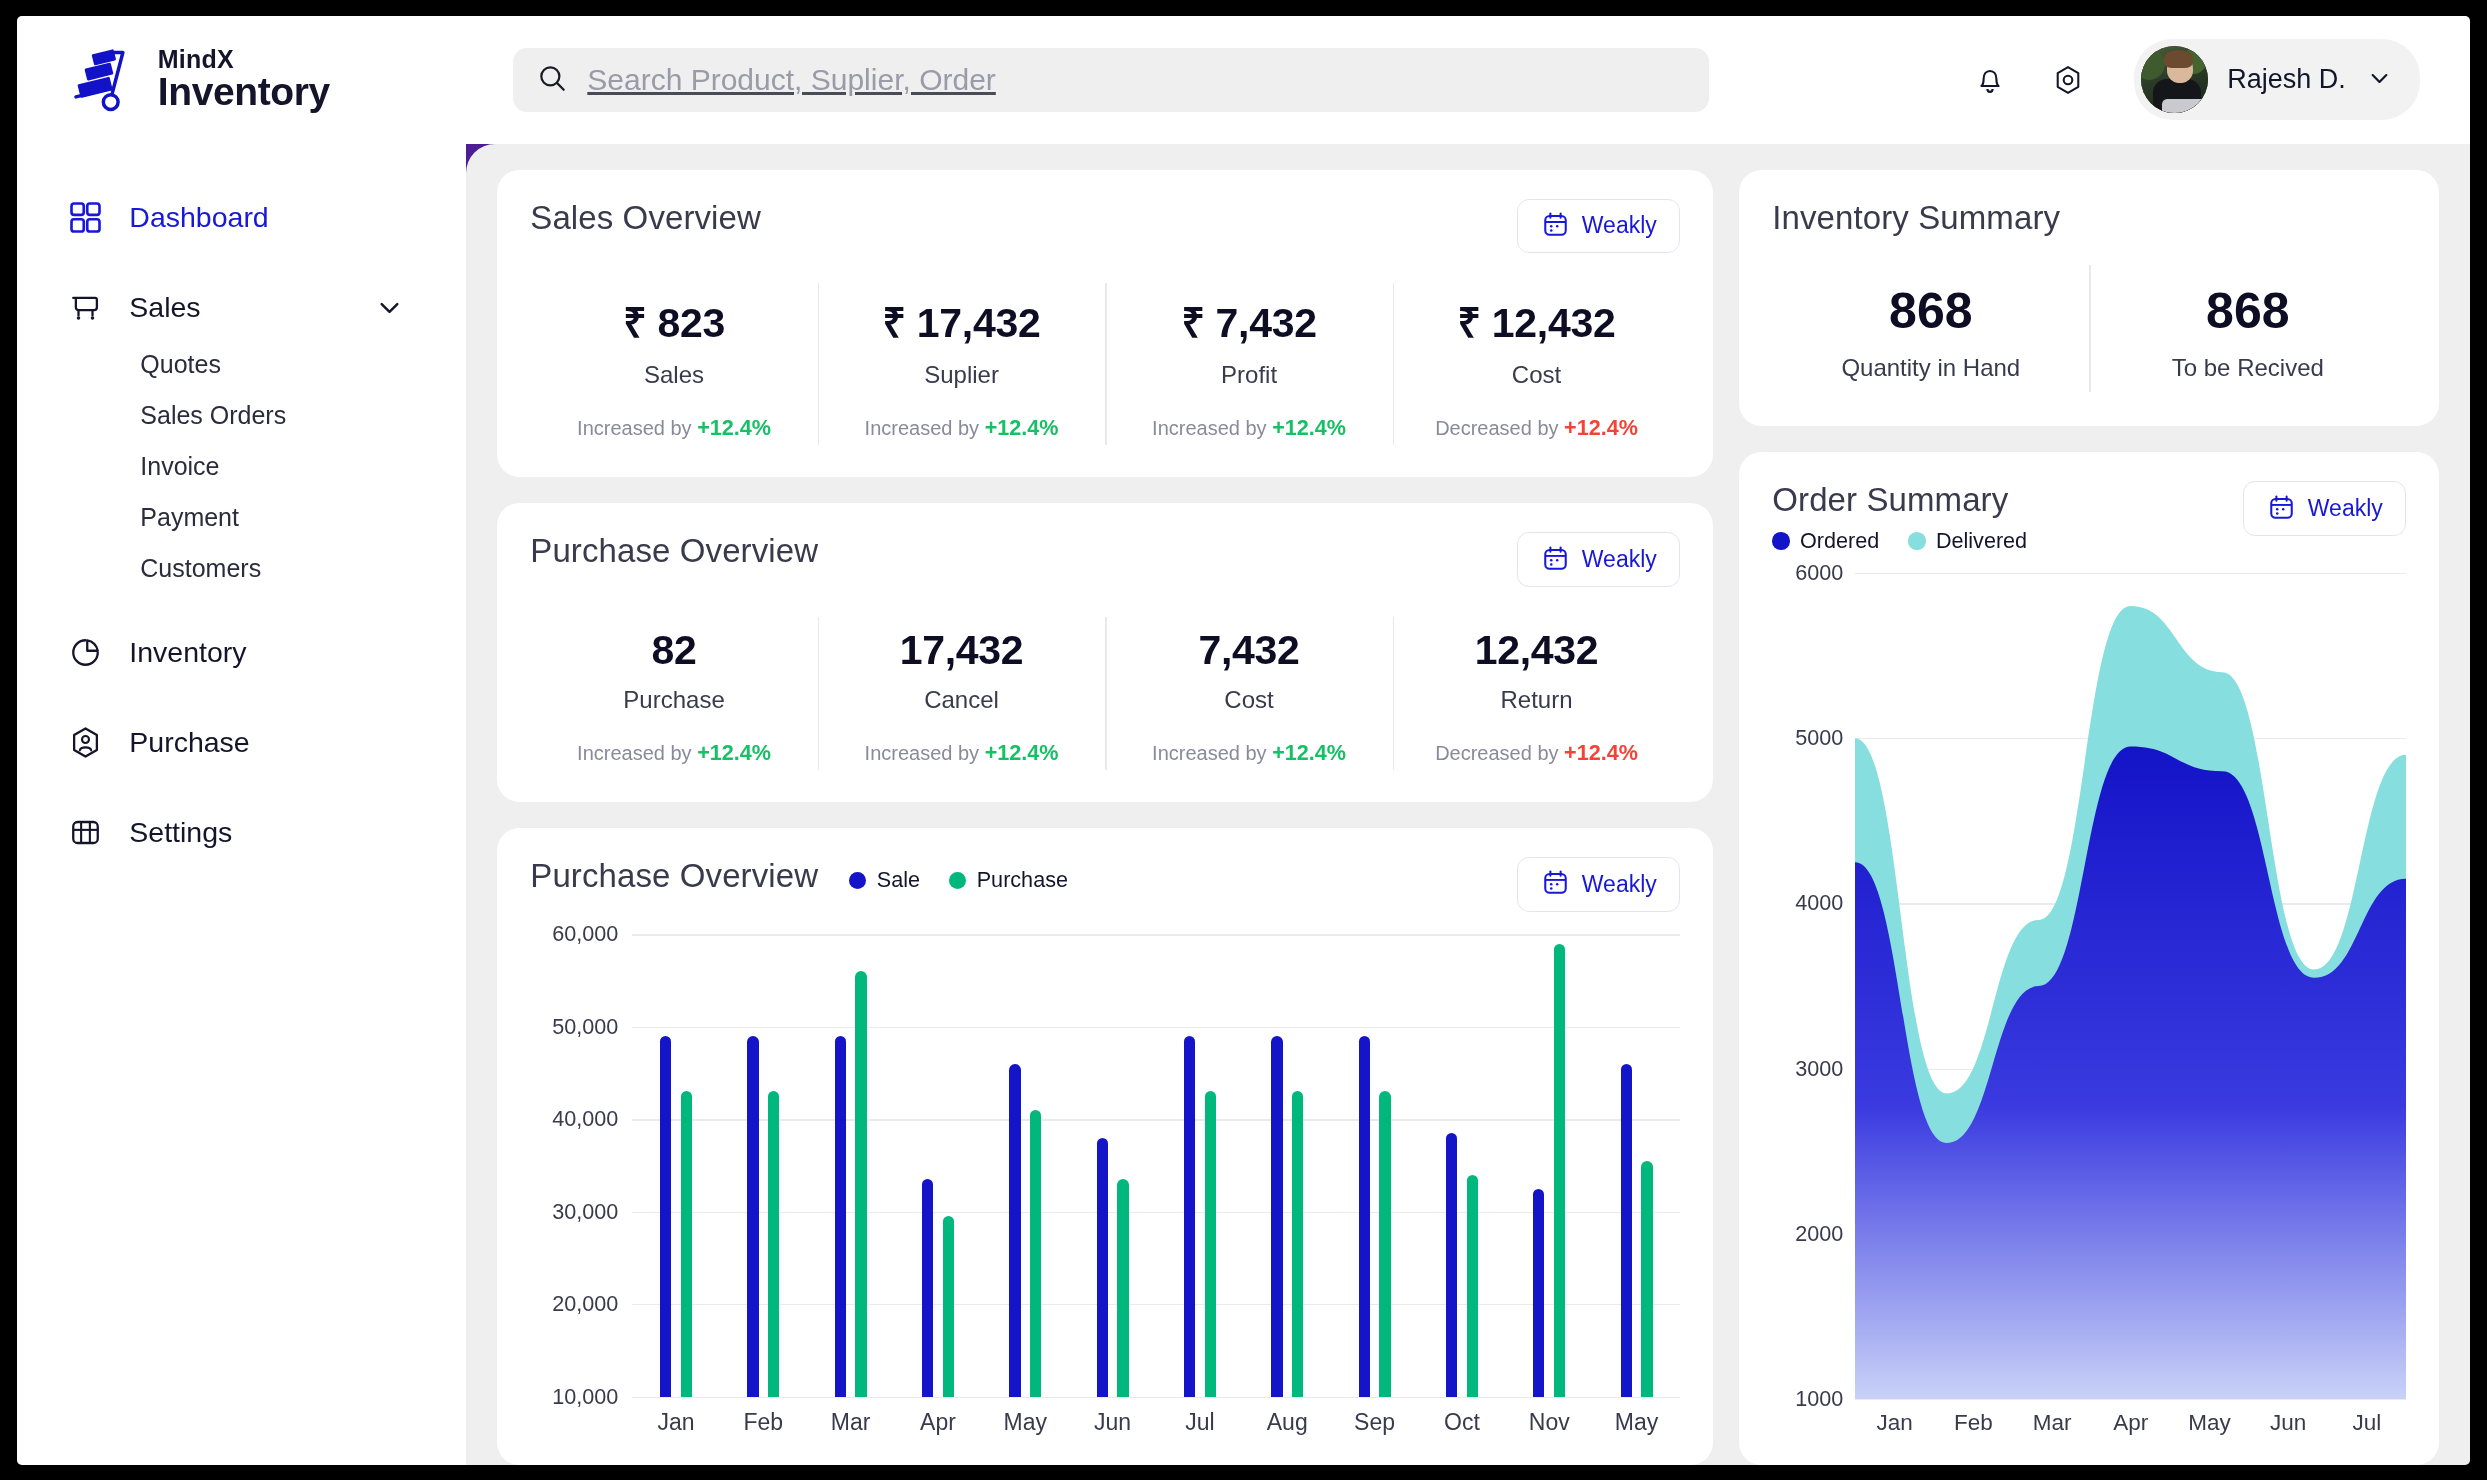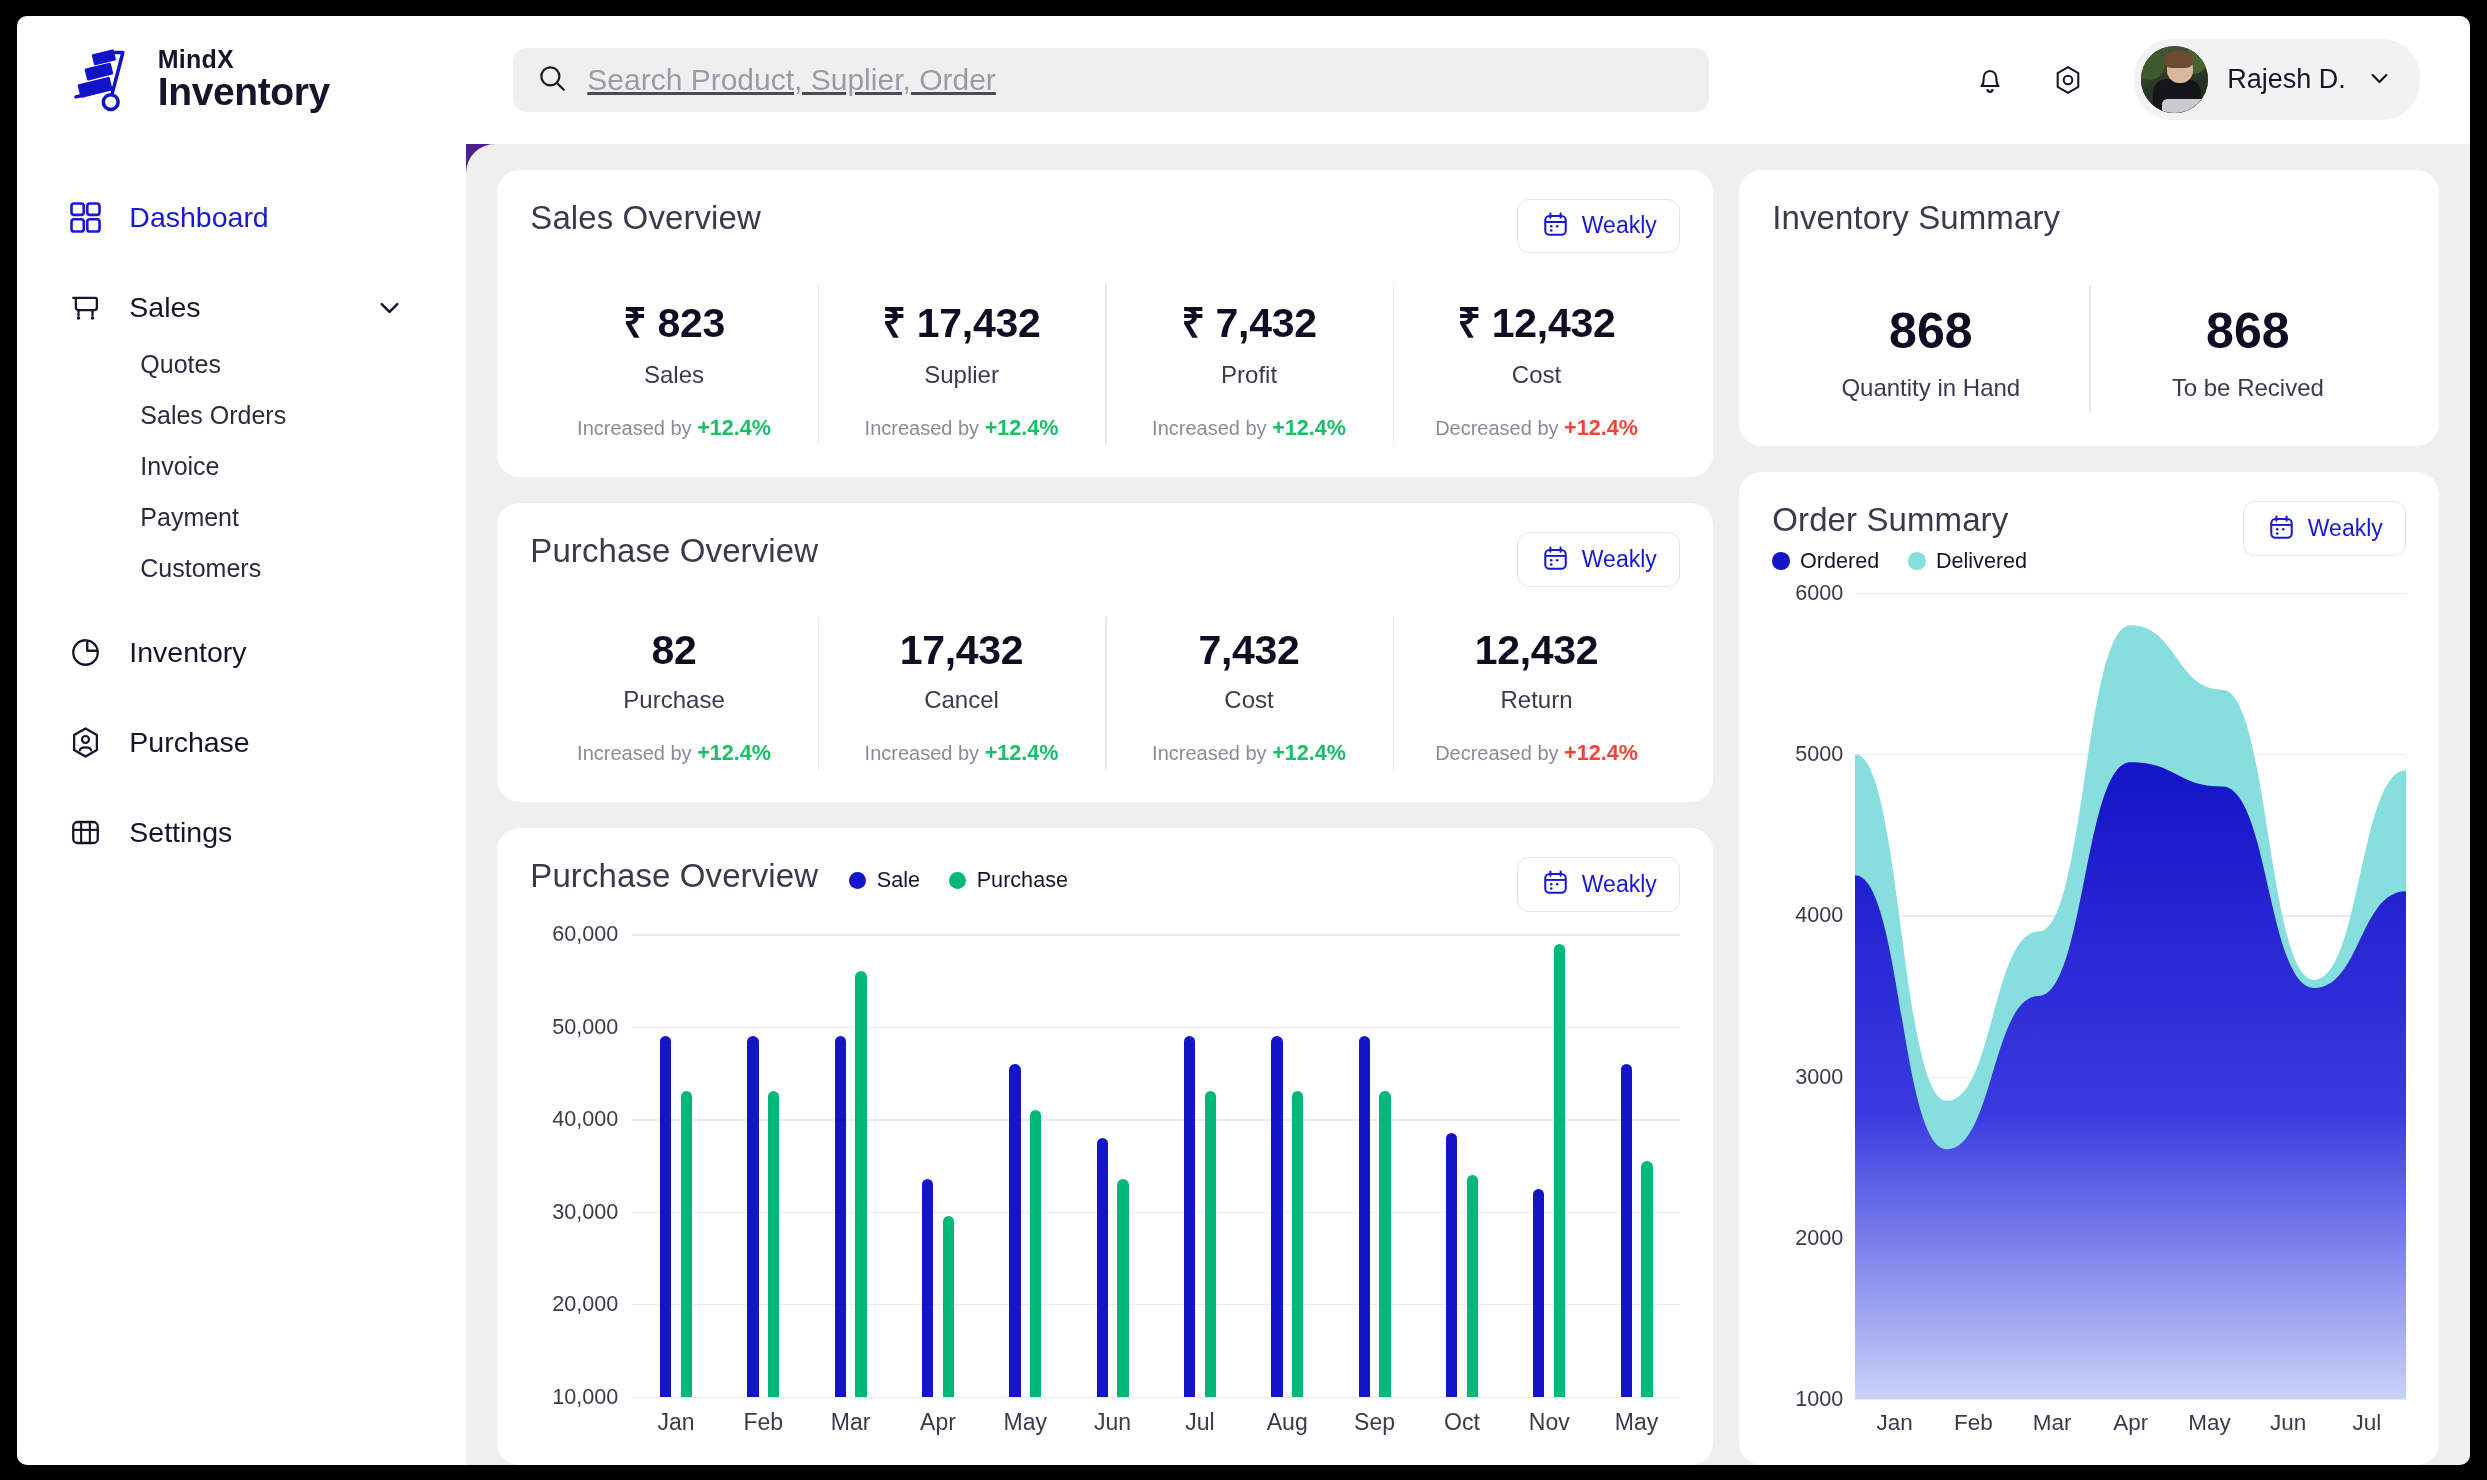--- a/index.html
+++ b/index.html
@@ -7,21 +7,21 @@
     width: 2487px; height: 1480px;
     background: #000;
     font-family: "Liberation Sans", sans-serif;
     overflow: hidden;
   }
   .app-window {
     position: absolute;
     left: 17.3px; top: 15.5px;
     width: 2453px; height: 1449px;
     background: #4c1d95;
-    border-radius: 10px;
+    border-radius: 5px;
     overflow: hidden;
     display: flex;
     flex-direction: column;
   }
 
   
   .header {
     height: 128px;
     flex: 0 0 128px;
     display: flex;
@@ -147,21 +147,21 @@
     width: 1.3px; background: #e8e8ee;
   }
   .stat-value { font-size: 41px; font-weight: 700; color: #0d0d23; letter-spacing: -0.3px; }
   .stat-label { font-size: 24px; color: #3a3a4d; margin-top: 12px; }
   .stat-delta { font-size: 20px; color: #8a8a9a; margin-top: 26px; }
   .stat-delta b { font-weight: 700; font-size: 21.6px; }
   .delta-up b { color: #16c064; }
   .delta-down b { color: #f44336; }
 
   
-  .sum-row { display: flex; margin-top: 60px; padding-bottom: 14px; }
+  .sum-row { display: flex; margin-top: 40px; padding-bottom: 14px; }
   .sum-cell { flex: 1 1 0; text-align: center; position: relative; padding: 5.2px 0 1.7px; }
   .sum-cell + .sum-cell::before {
     content: ""; position: absolute; left: 0; top: -12px; bottom: -8.6px;
     width: 1.3px; background: #e8e8ee;
   }
   .sum-value { font-size: 50px; font-weight: 700; color: #0d0d23; }
   .sum-label { font-size: 24px; color: #3a3a4d; margin-top: 14px; }
 
   
   .bar-card { flex: 1 1 auto; display: flex; flex-direction: column; min-height: 0; }

